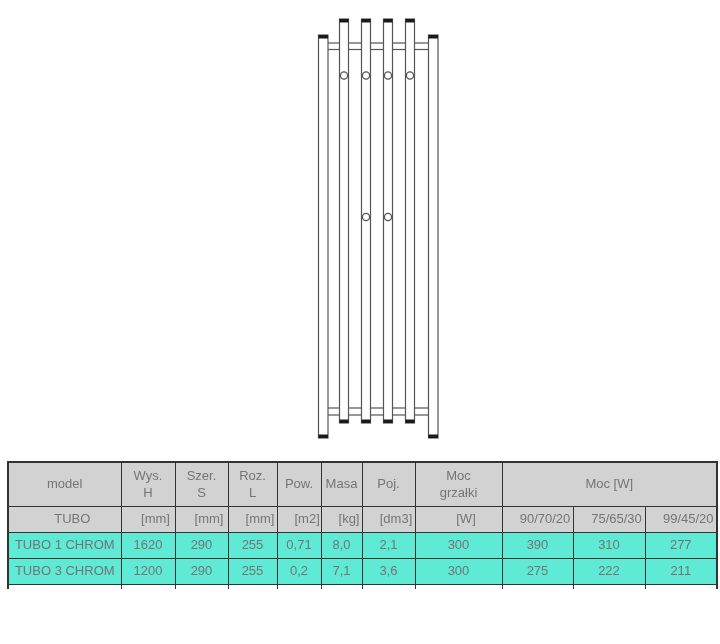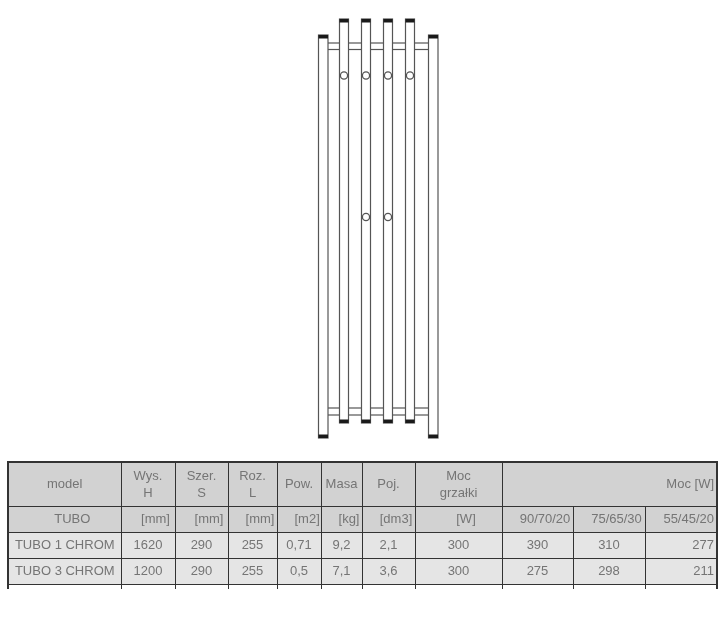--- a/index.html
+++ b/index.html
@@ -38,25 +38,25 @@
     text-align:center;
     vertical-align:middle;
     font-weight:normal;
     padding:0 2px;
     overflow:hidden;
     white-space:pre-line;
     line-height:1.25;
   }
   table.spec thead tr.h1 th{height:43px;background:var(--header_bg);}
   table.spec thead tr.h2 th{height:25px;background:var(--header_bg);padding-left:17px;}
-  table.spec tbody tr.data td{height:25px;background:#e5e5e5;}
+  table.spec tbody tr.data td{height:25px;background:#5eead4;}
   
   table.spec tr.h1 th{border-top:2px solid var(--table_border);}
   table.spec tr th:first-child, table.spec tr td:first-child{border-left:2px solid var(--table_border);}
-  table.spec tr th:last-child, table.spec tr td:last-child{border-right:2px solid var(--table_border);text-align:right;}
+  table.spec tr th:last-child, table.spec tr td:last-child{border-right:2px solid var(--table_border);}
   table.spec tr.stub td{height:4px;border-bottom:none;background:#ffffff;}
 </style>
 </head>
 <body>
 
 <div class="page">
 
   <svg class="drawing-layer" width="720" height="460" viewBox="0 0 720 460">
     <g>
 
@@ -132,48 +132,48 @@
           <th>TUBO</th>
           <th>[mm]</th>
           <th>[mm]</th>
           <th>[mm]</th>
           <th>[m2]</th>
           <th>[kg]</th>
           <th>[dm3]</th>
           <th>[W]</th>
           <th>90/70/20</th>
           <th>75/65/30</th>
-          <th>55/45/20</th>
+          <th>99/45/20</th>
         </tr>
       </thead>
       <tbody>
         <tr class="data">
           <td>TUBO 1 CHROM</td>
           <td>1620</td>
           <td>290</td>
           <td>255</td>
           <td>0,71</td>
-          <td>9,2</td>
+          <td>8,0</td>
           <td>2,1</td>
           <td>300</td>
           <td>390</td>
           <td>310</td>
           <td>277</td>
         </tr>
         <tr class="data">
           <td>TUBO 3 CHROM</td>
           <td>1200</td>
           <td>290</td>
           <td>255</td>
-          <td>0,5</td>
+          <td>0,2</td>
           <td>7,1</td>
           <td>3,6</td>
           <td>300</td>
           <td>275</td>
-          <td>298</td>
+          <td>222</td>
           <td>211</td>
         </tr>
         <tr class="stub">
           <td></td>
             <td></td>
           <td></td>
             <td></td>
           <td></td>
             <td></td>
           <td></td>

